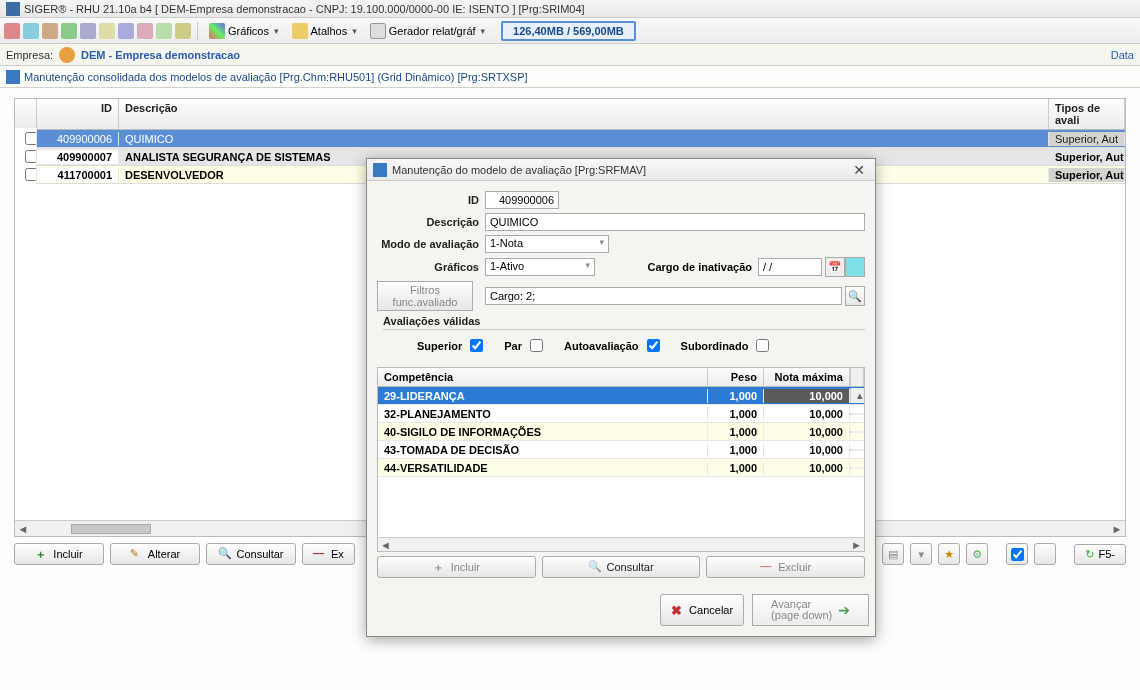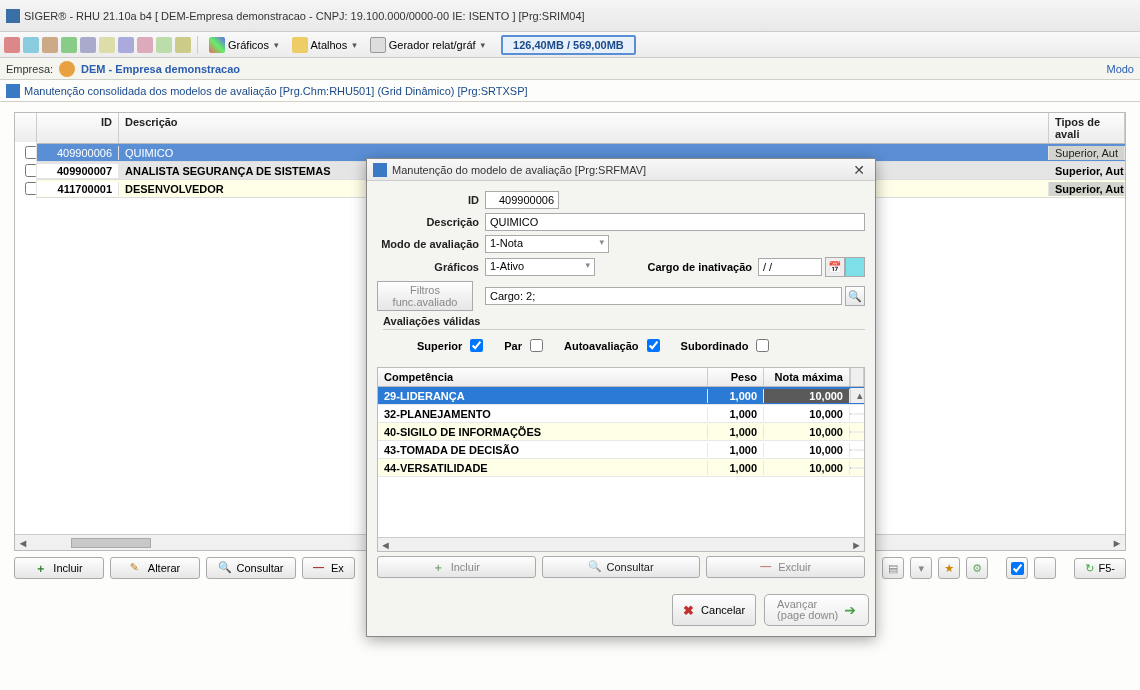--- a/index.html
+++ b/index.html
@@ -1,19 +1,19 @@
 <!DOCTYPE html>
 <html><head>
 <meta charset="utf-8">
 <style>
   * { box-sizing: border-box; font-family: Tahoma, Arial, sans-serif; font-size: 11px; }
   body { margin: 0; padding: 0; background: #fdfdfc; width: 1140px; height: 690px; overflow: hidden; position: relative; }
 
   
-  .titlebar { background: linear-gradient(#f5f5f5,#e8e8e8); height: 32px; padding: 2px 6px; color: #333; border-bottom: 1px solid #ccc; display: flex; align-items: center; }
+  .titlebar { background: linear-gradient(#f5f5f5,#e8e8e8); height: 18px; padding: 2px 6px; color: #333; border-bottom: 1px solid #ccc; display: flex; align-items: center; }
   .titlebar .app-icon { width: 14px; height: 14px; background: #3a6ea5; margin-right: 4px; }
 
   
   .toolbar { background: linear-gradient(#f9f9f9,#ececec); height: 26px; border-bottom: 1px solid #ccc; display: flex; align-items: center; padding: 0 4px; gap: 3px; }
   .tb-ico { width:16px; height:16px; display:inline-block; border-radius:2px; }
   .tb-btn { display:flex; align-items:center; gap:3px; padding:2px 4px; border:1px solid transparent; cursor:pointer; }
   .tb-drop::after { content:"▾"; font-size:9px; margin-left:2px; color:#555; }
   .mem-badge { margin-left:8px; border:2px solid #5a8fd6; background:#e8f0fa; padding:2px 10px; color:#1a4a8a; font-weight:bold; border-radius:2px; }
 
   
@@ -94,21 +94,21 @@
   .ig-row.sel .c-nota { background:#5a5a5a; color:#fff; }
   .ig-row.alt { background:#ffffe8; }
   .ig-hscroll { height:14px; background:#f0f0f0; border-top:1px solid #ccc; display:flex; align-items:center; justify-content:space-between; padding:0 2px; color:#666; font-size:10px; }
 
   .modal-btnrow { display:flex; gap:6px; margin-top:4px; }
   .modal-btnrow .btn { flex:1; color:#888; }
   .modal-btnrow .btn .ico { opacity:0.6; }
   .modal-btnrow .btn.active { color:#222; }
 
   .modal-footer { display:flex; justify-content:flex-end; gap:8px; padding:8px 6px 10px 6px; }
-  .adv-btn { border:1px solid #aaa; background:linear-gradient(#fefefe,#ececec); border-radius:5px; padding:4px 12px; display:flex; align-items:center; gap:6px; cursor:pointer; color:#888; }
+  .adv-btn { border:1px solid #aaa; background:linear-gradient(#fefefe,#ececec); border-radius:0; padding:4px 18px; display:flex; align-items:center; gap:6px; cursor:pointer; color:#888; }
   .adv-btn .two-line { line-height:11px; }
   .adv-arrow { color:#4aa04a; font-size:14px; }
 </style>
 </head>
 <body>
 
 <div class="titlebar">
   <span class="app-icon"></span>
   <span>SIGER® - RHU 21.10a b4 [ DEM-Empresa demonstracao - CNPJ: 19.100.000/0000-00 IE: ISENTO ] [Prg:SRIM04]</span>
 </div>
@@ -137,21 +137,21 @@
     <span class="tb-ico" style="background:#ddd;border:1px solid #999"></span>
     <span>Gerador relat/gráf</span>
   </div>
   <div class="mem-badge">126,40MB / 569,00MB</div>
 </div>
 
 <div class="empresa-bar">
   <span class="lbl">Empresa:</span>
   <span class="tb-ico" style="background:#e8a040;border-radius:50%"></span>
   <span class="val">DEM - Empresa demonstracao</span>
-  <span class="right">Modo</span>
+  <span class="right">Data</span>
 </div>
 
 <div class="tabstrip">
   <span class="tab-ico"></span>
   <span>Manutenção consolidada dos modelos de avaliação [Prg.Chm:RHU501] (Grid Dinâmico) [Prg:SRTXSP]</span>
 </div>
 
 <div class="main-area">
   <div class="grid">
     <div class="grid-head">

